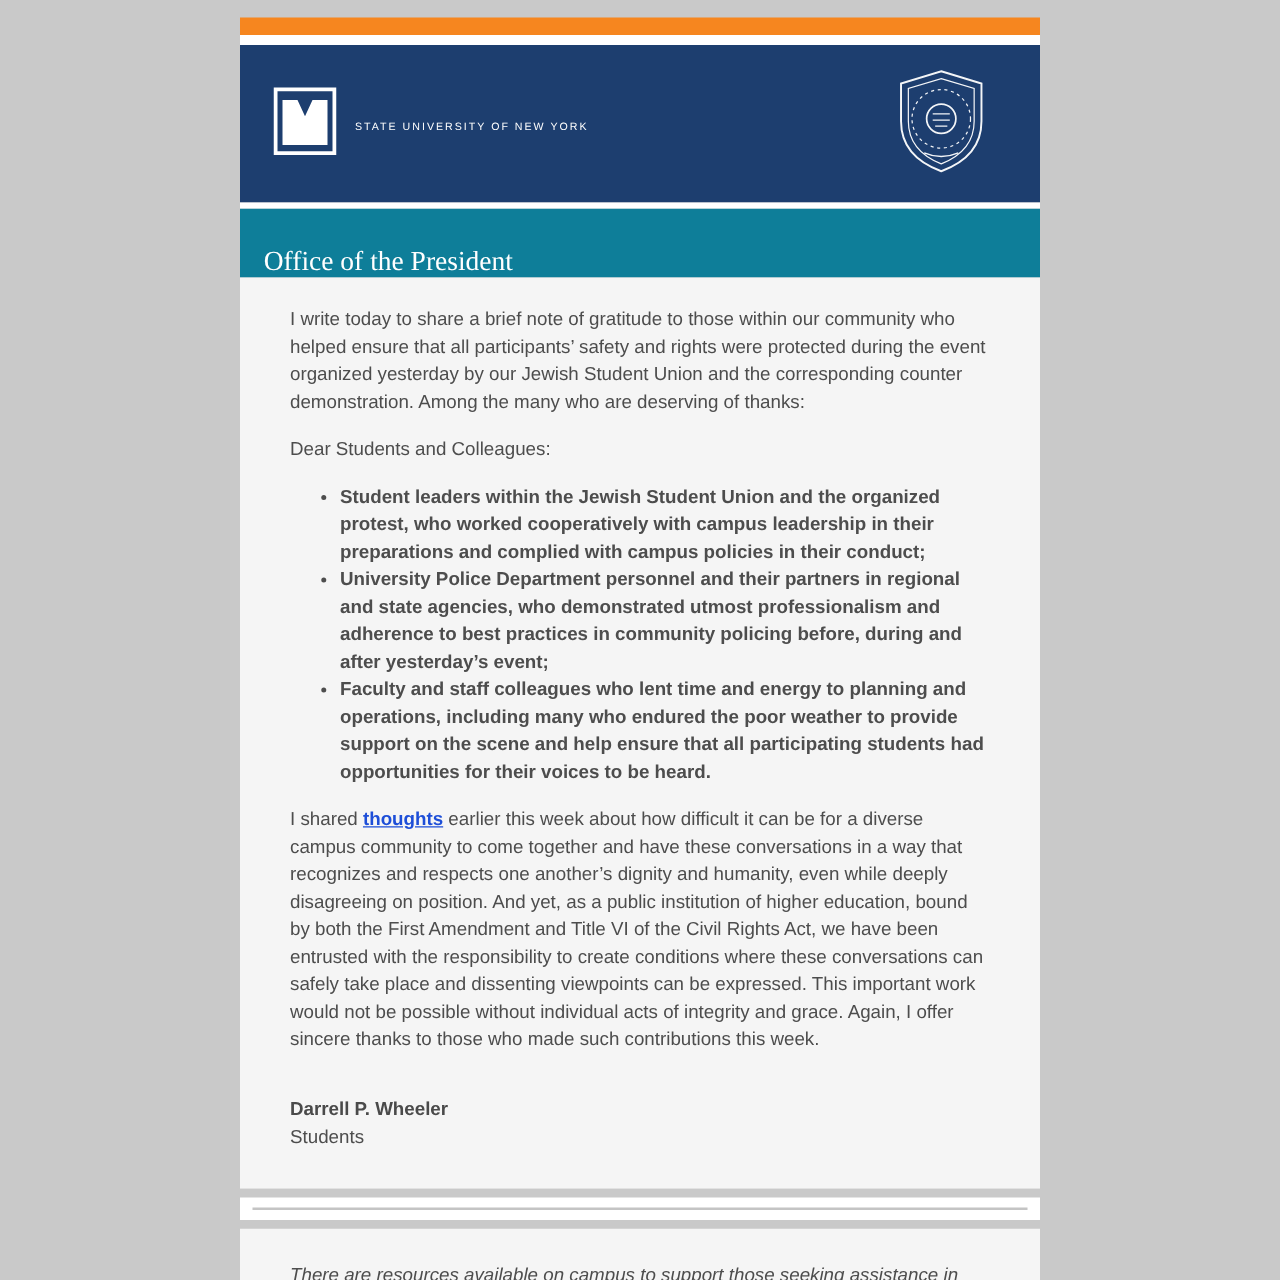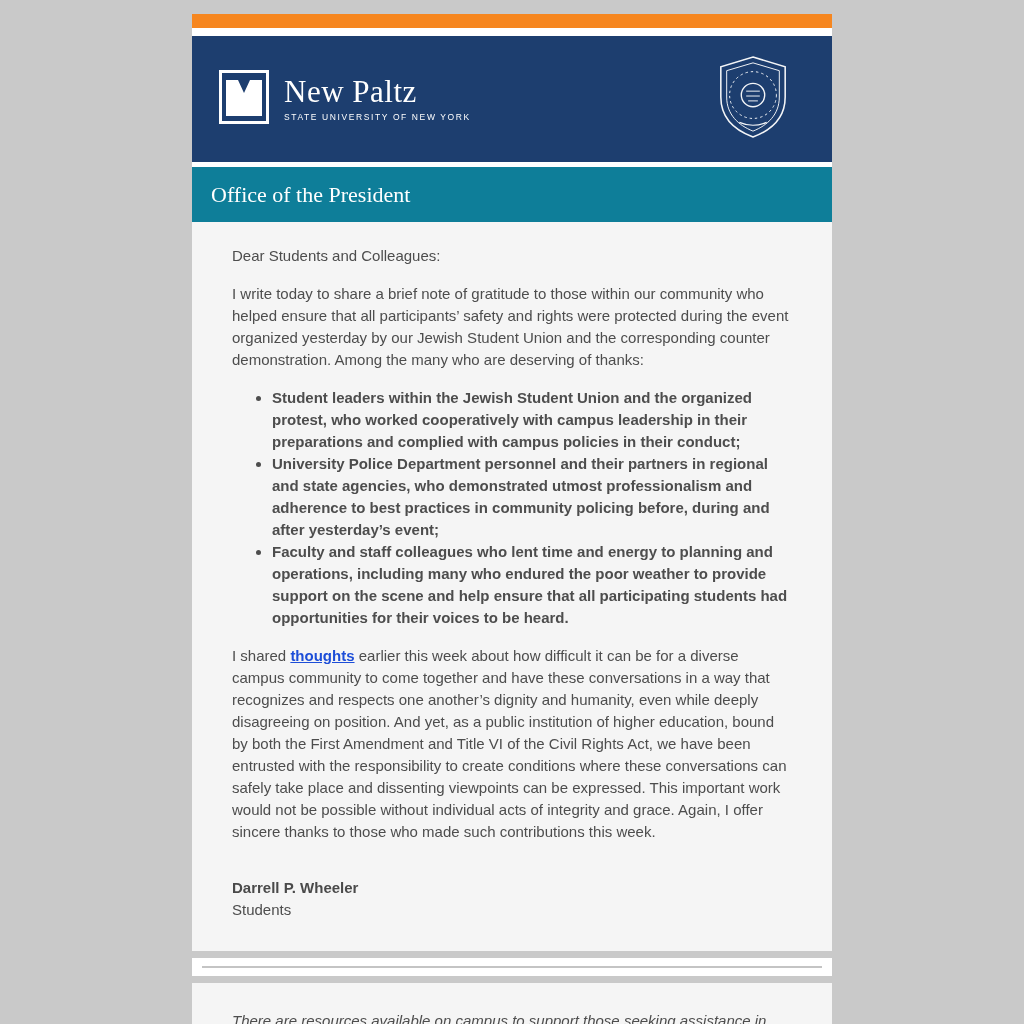--- a/index.html
+++ b/index.html
@@ -44,21 +44,21 @@
     color: #ffffff;
     font-size: 8.5px;
     letter-spacing: 1.6px;
     margin-top: 4px;
   }
   .seal { display: block; opacity: 0.95; }
   .teal-band {
     height: 55px;
     background: #0e7e99;
     display: flex;
-    align-items: center;
+    align-items: flex-end;
     padding-left: 19px;
   }
   .teal-band h1 {
     color: #ffffff;
     font-family: "Liberation Serif", serif;
     font-size: 22px;
     font-weight: 400;
   }
   .content {
     background: #f5f5f5;
@@ -110,21 +110,20 @@
 
   <div class="navy-header">
     <div class="brand">
       <span class="brand-icon">
         <svg width="52" height="56" viewBox="0 0 52 56">
           <rect x="2.5" y="2.5" width="47" height="51" fill="none" stroke="#ffffff" stroke-width="3"></rect>
           <polygon points="8,47 8,11 20,11 26,24 32,11 44,11 44,47" fill="#ffffff"></polygon>
         </svg>
       </span>
       <div class="brand-text">
-        <div class="brand-name">New Paltz</div>
         <div class="brand-sub">STATE UNIVERSITY OF NEW YORK</div>
       </div>
     </div>
     <span class="seal">
       <svg width="78" height="86" viewBox="0 0 80 88">
         <path d="M40,3 L73,13 V44 C73,66 59,78 40,85 C21,78 7,66 7,44 V13 Z" fill="none" stroke="#ffffff" stroke-width="1.6"></path>
         <path d="M40,9 L67,17 V44 C67,62 55,73 40,79 C25,73 13,62 13,44 V17 Z" fill="none" stroke="#ffffff" stroke-width="1"></path>
         <circle cx="40" cy="42" r="24" fill="none" stroke="#ffffff" stroke-width="1" stroke-dasharray="2.5 3"></circle>
         <circle cx="40" cy="42" r="12" fill="none" stroke="#ffffff" stroke-width="1.4"></circle>
         <line x1="33" y1="38" x2="47" y2="38" stroke="#ffffff" stroke-width="1"></line>
@@ -135,22 +134,22 @@
     </span>
   </div>
 
   <div class="gap-white-sm"></div>
 
   <div class="teal-band">
     <h1>Office of the President</h1>
   </div>
 
   <div class="content">
+    <p>I write today to share a brief note of gratitude to those within our community who helped ensure that all participants’ safety and rights were protected during the event organized yesterday by our Jewish Student Union and the corresponding counter demonstration. Among the many who are deserving of thanks:</p>
     <p>Dear Students and Colleagues:</p>
-    <p>I write today to share a brief note of gratitude to those within our community who helped ensure that all participants’ safety and rights were protected during the event organized yesterday by our Jewish Student Union and the corresponding counter demonstration. Among the many who are deserving of thanks:</p>
     <ul>
       <li>Student leaders within the Jewish Student Union and the organized protest, who worked cooperatively with campus leadership in their preparations and complied with campus policies in their conduct;</li>
       <li>University Police Department personnel and their partners in regional and state agencies, who demonstrated utmost professionalism and adherence to best practices in community policing before, during and after yesterday’s event;</li>
       <li>Faculty and staff colleagues who lent time and energy to planning and operations, including many who endured the poor weather to provide support on the scene and help ensure that all participating students had opportunities for their voices to be heard.</li>
     </ul>
     <p><span>I shared </span><a class="inline-link">thoughts</a><span> earlier this week about how difficult it can be for a diverse campus community to come together and have these conversations in a way that recognizes and respects one another’s dignity and humanity, even while deeply disagreeing on position. And yet, as a public institution of higher education, bound by both the First Amendment and Title VI of the Civil Rights Act, we have been entrusted with the responsibility to create conditions where these conversations can safely take place and dissenting viewpoints can be expressed. This important work would not be possible without individual acts of integrity and grace. Again, I offer sincere thanks to those who made such contributions this week.</span></p>
     <div class="signature">
       <div class="sig-name">Darrell P. Wheeler</div>
       <div class="sig-title">Students</div>
     </div>

